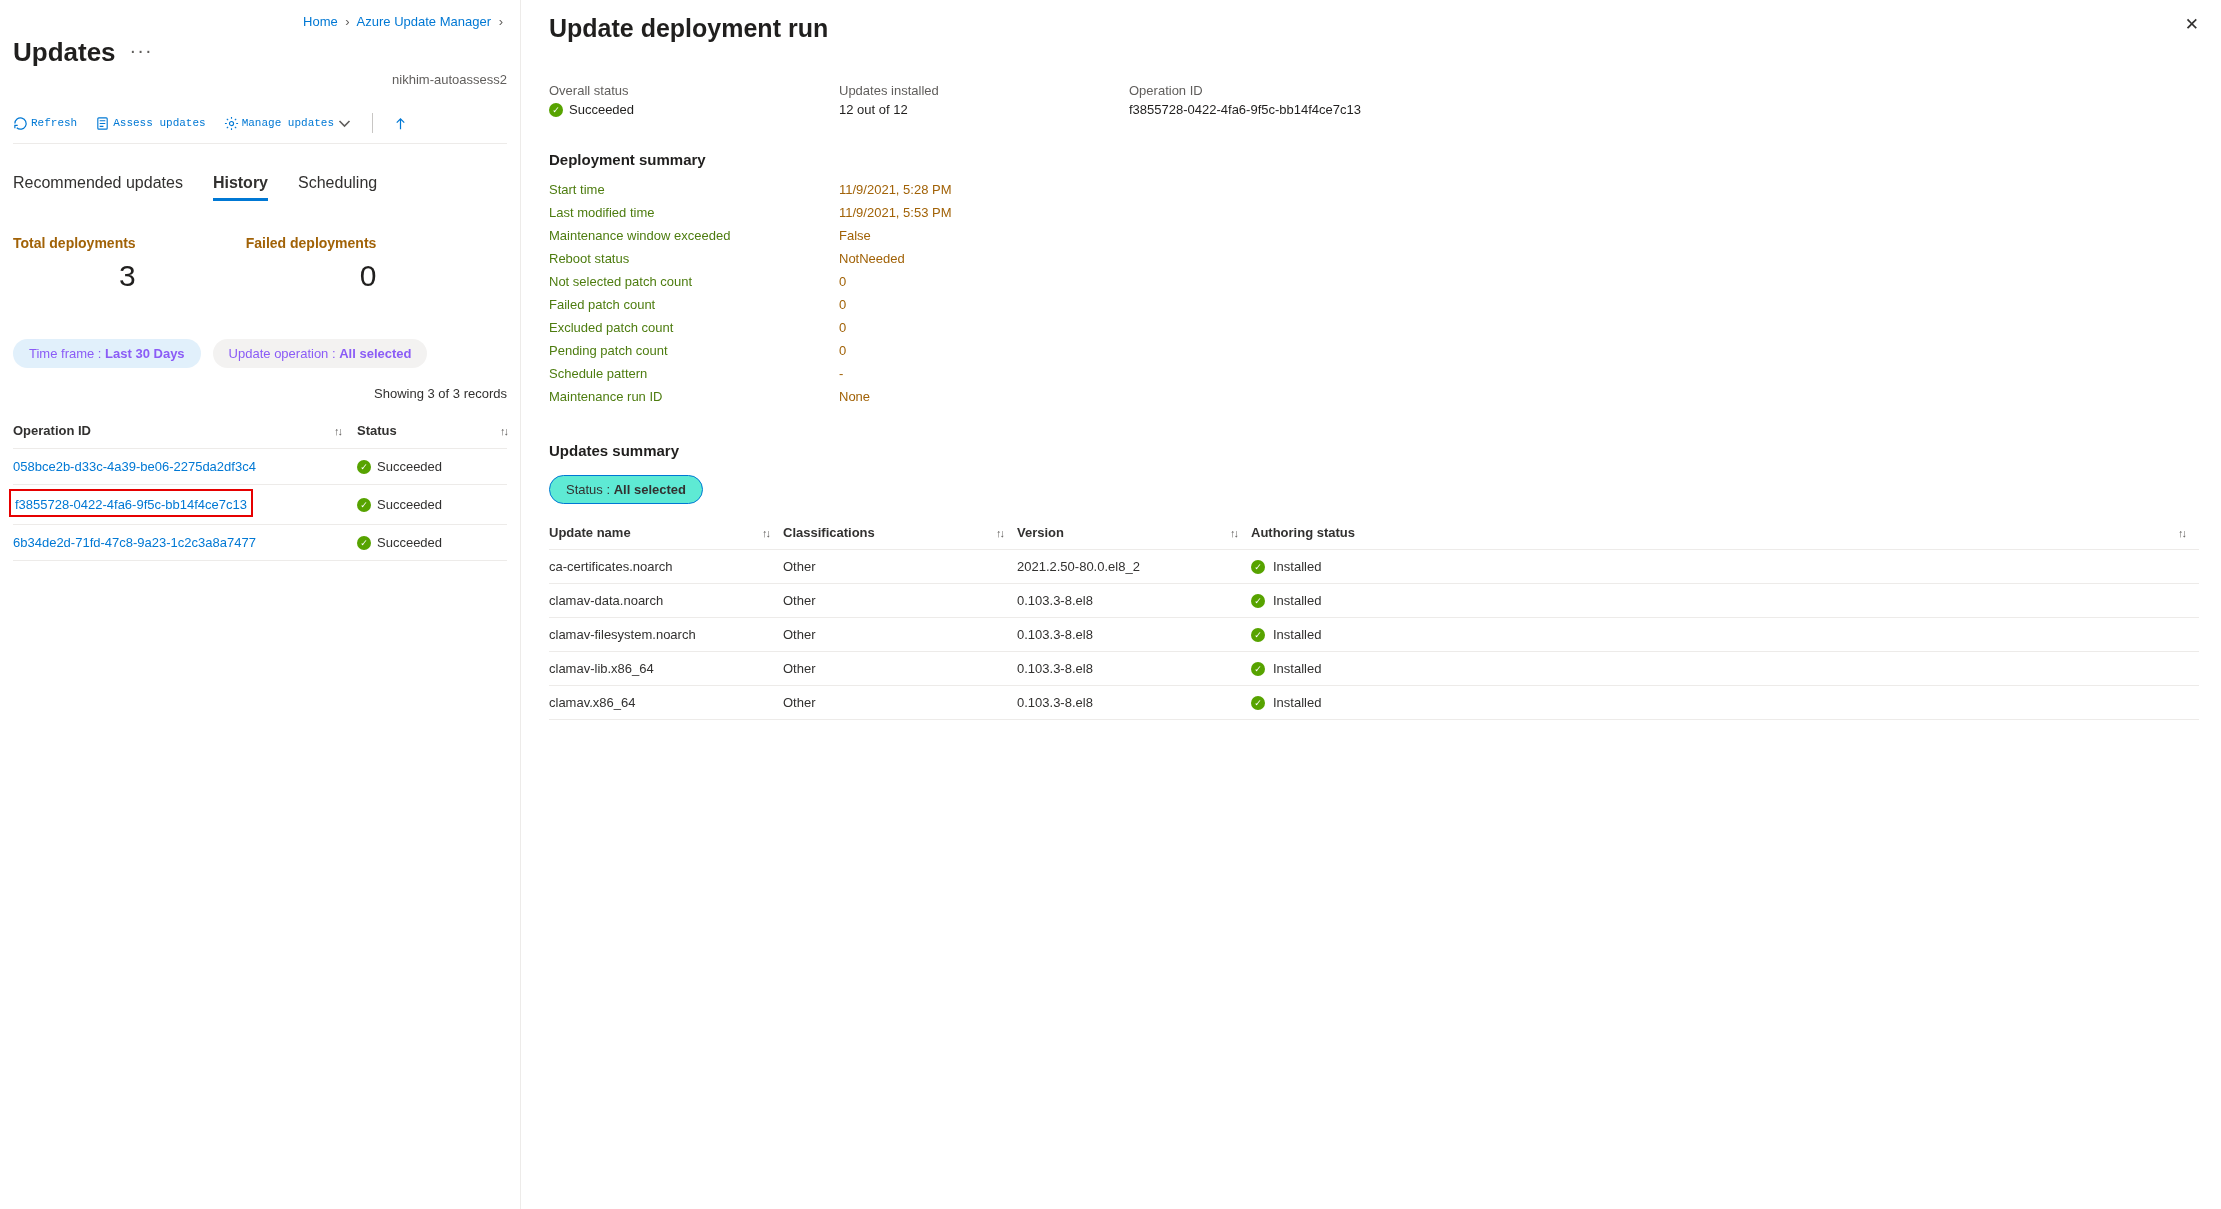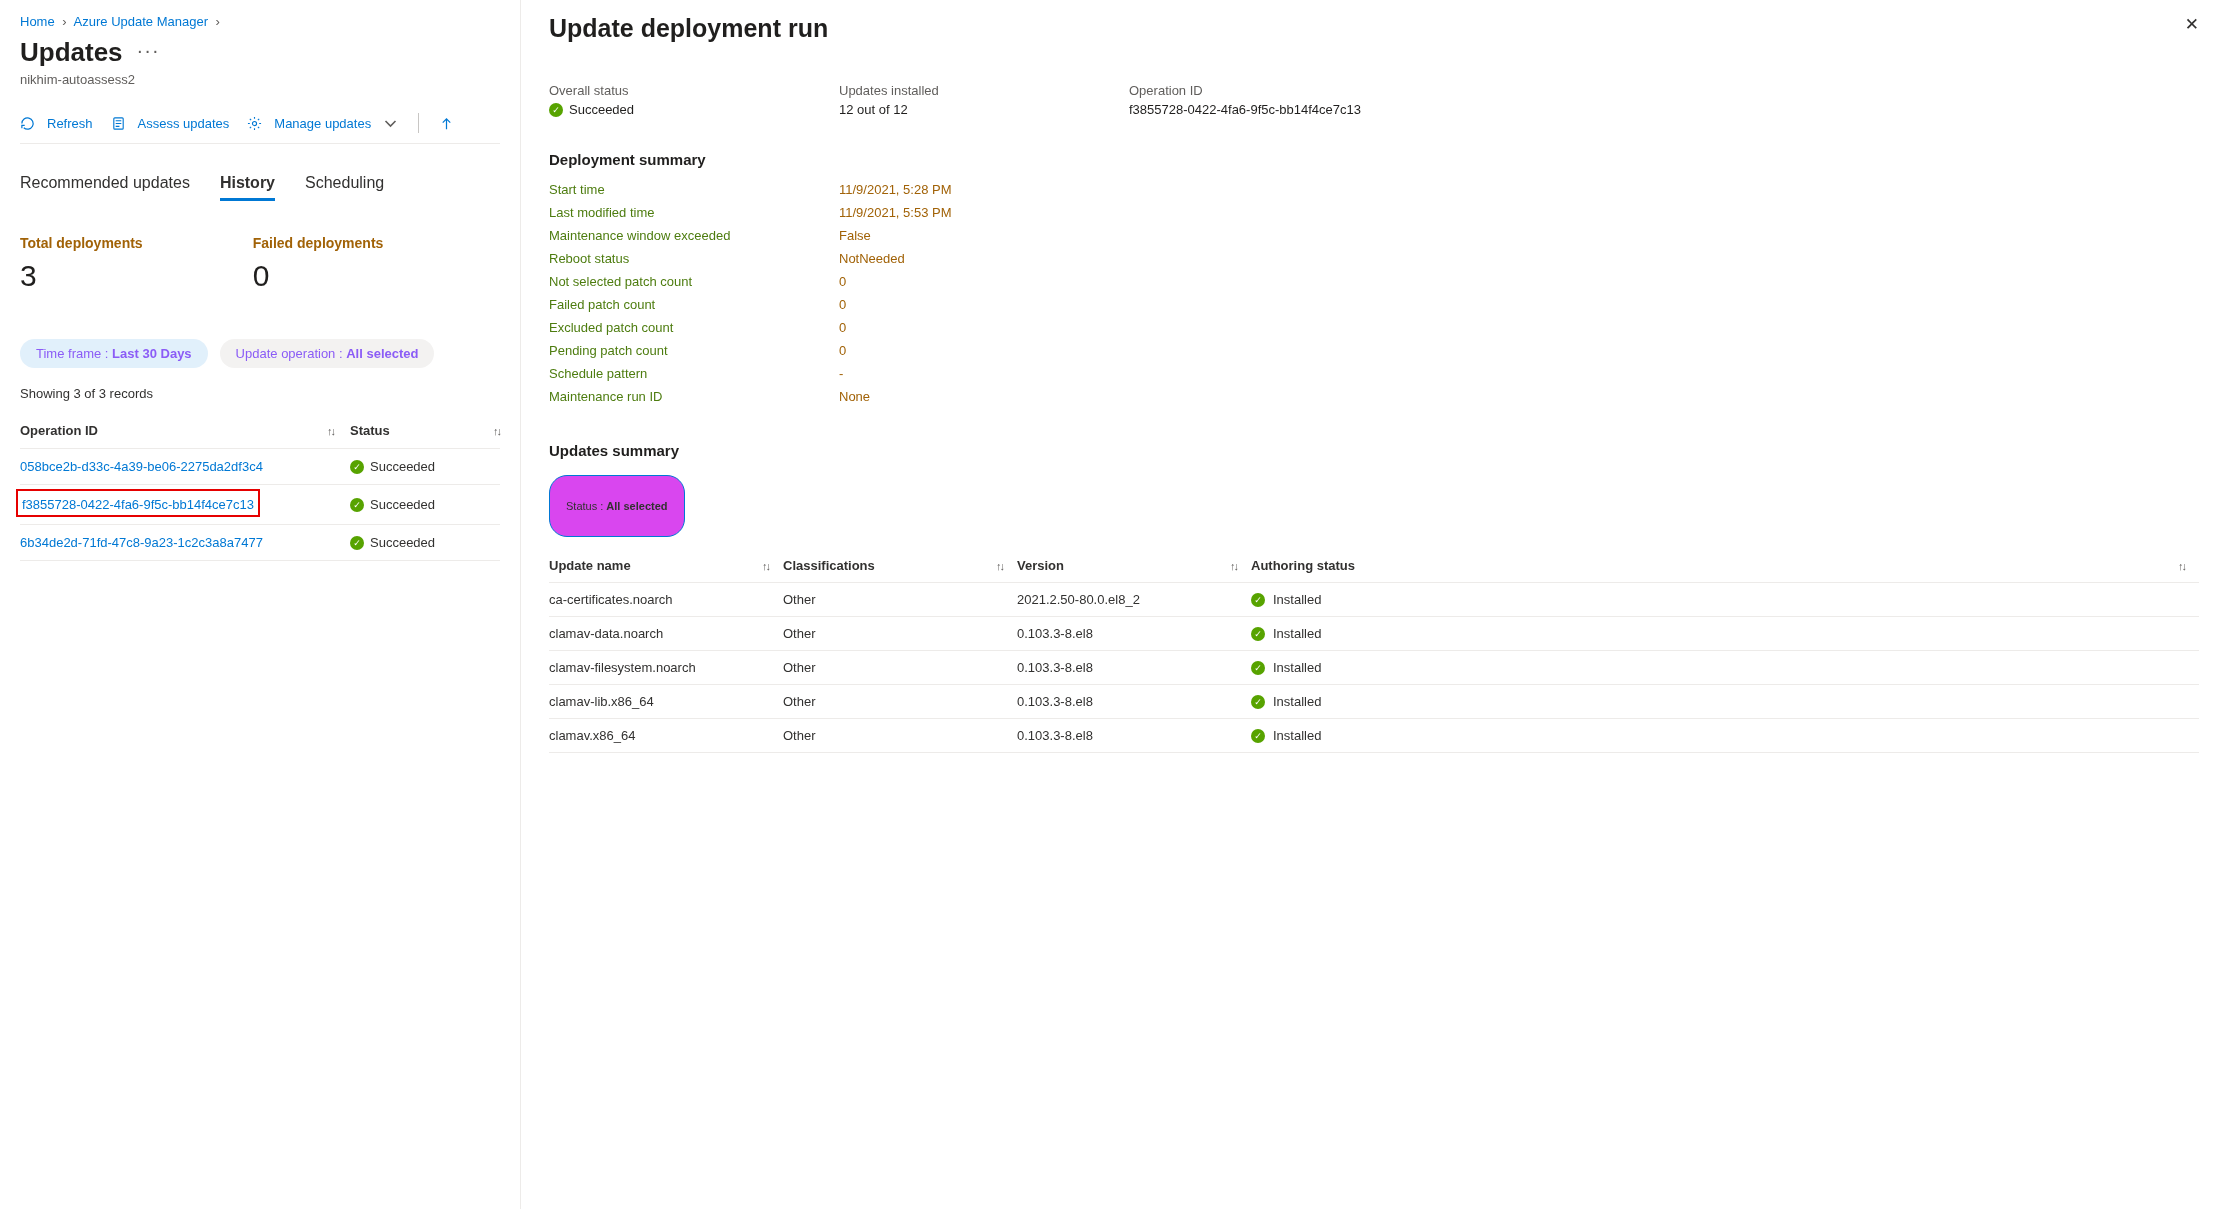--- a/index.html
+++ b/index.html
@@ -4,30 +4,30 @@
 <style>
   * { box-sizing: border-box; margin: 0; padding: 0; }
   body {
     font-family: "Segoe UI", -apple-system, BlinkMacSystemFont, sans-serif;
     font-size: 13px;
     color: #323130;
     background: #fff;
     overflow: hidden;
   }
   .app { display: flex; width: 100%; height: 100vh; }
-  .main { flex: 0 0 520px; padding: 14px 20px; min-width: 0; }
+  .main { flex: 0 0 520px; padding: 14px 13px; min-width: 0; text-align: right; }
   .breadcrumb { font-size: 13px; color: #0078d4; margin-bottom: 8px; }
   .breadcrumb span { margin-right: 4px; }
   .breadcrumb .chev { color: #605e5c; }
   .page-title-row { display: flex; align-items: center; gap: 14px; }
   .page-title { font-size: 26px; font-weight: 600; color: #201f1e; }
   .ellipsis { font-size: 20px; color: #605e5c; letter-spacing: 1px; padding-bottom: 4px; }
   .subtitle { font-size: 13px; color: #605e5c; margin-top: 4px; margin-bottom: 26px; }
   .toolbar { display: flex; align-items: center; gap: 18px; padding-bottom: 10px; border-bottom: 1px solid #edebe9; }
-  .tool-btn { display: flex; align-items: center; gap: 12px; color: #0078d4; font-size: 13px; cursor: pointer; }
+  .tool-btn { display: flex; align-items: center; gap: 3px; color: #0078d4; font-size: 11px; cursor: pointer; font-family: Liberation Mono, monospace; }
   .tool-btn svg { width: 15px; height: 15px; }
   .toolbar-sep { width: 1px; height: 20px; background: #c8c6c4; margin: 0 2px; }
   .tabs { display: flex; gap: 30px; margin-top: 30px; border-bottom: none; }
   .tab { font-size: 16px; color: #323130; padding-bottom: 6px; cursor: pointer; }
   .tab.active { font-weight: 600; border-bottom: 3px solid #0078d4; }
   .stats { display: flex; gap: 110px; margin-top: 34px; }
   .stat-label { font-size: 14px; font-weight: 600; color: #a16207; }
   .stat-value { font-size: 30px; font-weight: 400; margin-top: 8px; color: #201f1e; }
   .filters { display: flex; gap: 12px; margin-top: 46px; }
   .pill { background: #e1f0fb; border-radius: 18px; padding: 7px 16px; font-size: 13px; color: #8b5cf6; cursor: pointer; }
@@ -53,21 +53,21 @@
   .ov-col1 { width: 290px; }
   .ov-col2 { width: 290px; }
   .ov-col3 { flex: 1; }
   .ov-label { font-size: 13px; color: #605e5c; margin-bottom: 4px; }
   .ov-value { font-size: 13px; color: #201f1e; display: flex; align-items: center; gap: 6px;}
   .section-title { font-size: 15px; font-weight: 600; margin-bottom: 10px; color: #201f1e; }
   .kv-grid { margin-bottom: 34px; }
   .kv-row { display: flex; padding: 4px 0; font-size: 13px; }
   .kv-key { width: 290px; color: #4d7c0f; }
   .kv-val { color: #a16207; }
-  .pill-outlined { border: 1.5px solid #0078d4; background: #d946ef; border-radius: 18px; padding: 24px 16px; font-size: 11px; display: inline-block; margin-top: 6px; cursor: pointer;}
+  .pill-outlined { border: 1.5px solid #0078d4; background: #5eead4; border-radius: 18px; padding: 6px 16px; font-size: 13px; display: inline-block; margin-top: 6px; cursor: pointer;}
   .pill-outlined b { font-weight: 600; }
   .updates-grid { margin-top: 12px; }
   .ug-head, .ug-row { display: flex; align-items: flex-start; border-bottom: 1px solid #edebe9; padding: 9px 0; font-size: 13px;}
   .ug-head { font-weight: 600; }
   .ug-col { display: flex; align-items: center; justify-content: space-between; padding-right: 14px;}
   .ug-name { flex: 0 0 234px; }
   .ug-class { flex: 0 0 234px; }
   .ug-ver { flex: 0 0 234px; }
   .ug-auth { flex: 1; }
   .ug-auth .val { display: flex; align-items: center; gap: 8px;}

